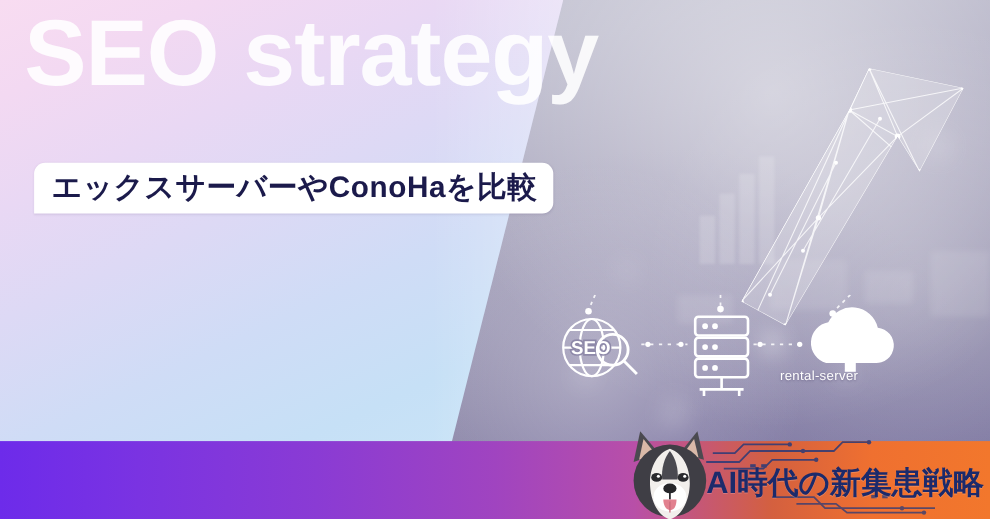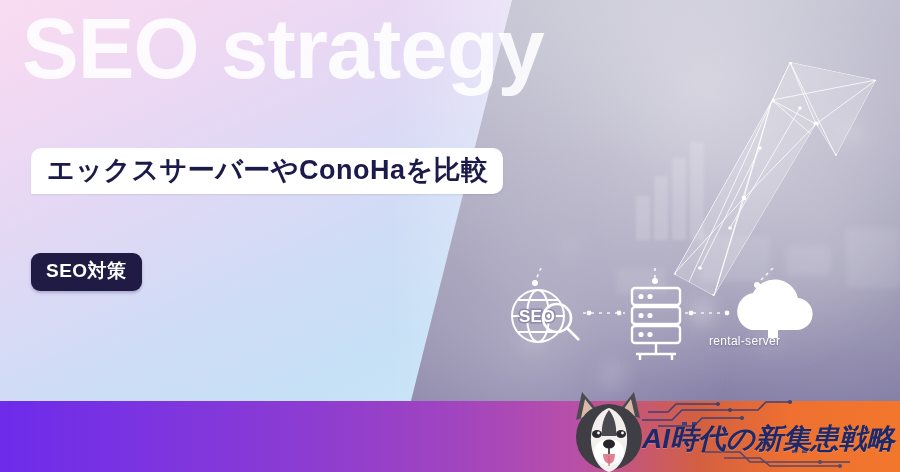--- a/index.html
+++ b/index.html
@@ -109,21 +109,21 @@
     background:linear-gradient(90deg,
         #6d2bea 0%,
         #7a33e2 14%,
         #8a3bd4 32%,
         #a044c0 50%,
         #b84fa8 64%,
         #d4603f 78%,
         #ef7030 88%,
         #f2772c 100%);
   }
-  .logo-wrap{position:absolute;right:0;bottom:0;width:350px;height:82px;font-style:italic;}
+  .logo-wrap{position:absolute;right:0;bottom:0;width:350px;height:82px;}
   .husky{
     position:absolute;left:16px;bottom:0;width:86px;height:82px;
     overflow:hidden;
   }
   .husky svg{display:block;}
   .logo-text{
     position:absolute;left:92px;bottom:14px;
     font-size:28px;font-weight:bold;
     color:#1c2a6b;
     letter-spacing:0px;
@@ -194,21 +194,20 @@
 
   <div class="panel"></div>
   <div class="panel-feather"></div>
 
   <div class="seo-strategy">SEO strategy</div>
 
   <div class="titles">
     <div class="title-line l1">エックスサーバーやConoHaを比較</div>
   </div>
 
-  <div class="tag">SEO対策</div>
 
   <div class="icons">
     <svg width="340" height="95" viewBox="0 0 340 95" xmlns="http://www.w3.org/2000/svg">
       <g stroke="#ffffff" fill="none" stroke-width="1.6" opacity=".85">
 
         <line x1="78" y1="45" x2="120" y2="45" stroke-dasharray="3 5"></line>
         <line x1="180" y1="45" x2="228" y2="45" stroke-dasharray="3 5"></line>
 
         <line x1="36" y1="0" x2="30" y2="14" stroke-dasharray="3 4"></line>
         <line x1="150" y1="0" x2="150" y2="12" stroke-dasharray="3 4"></line>

